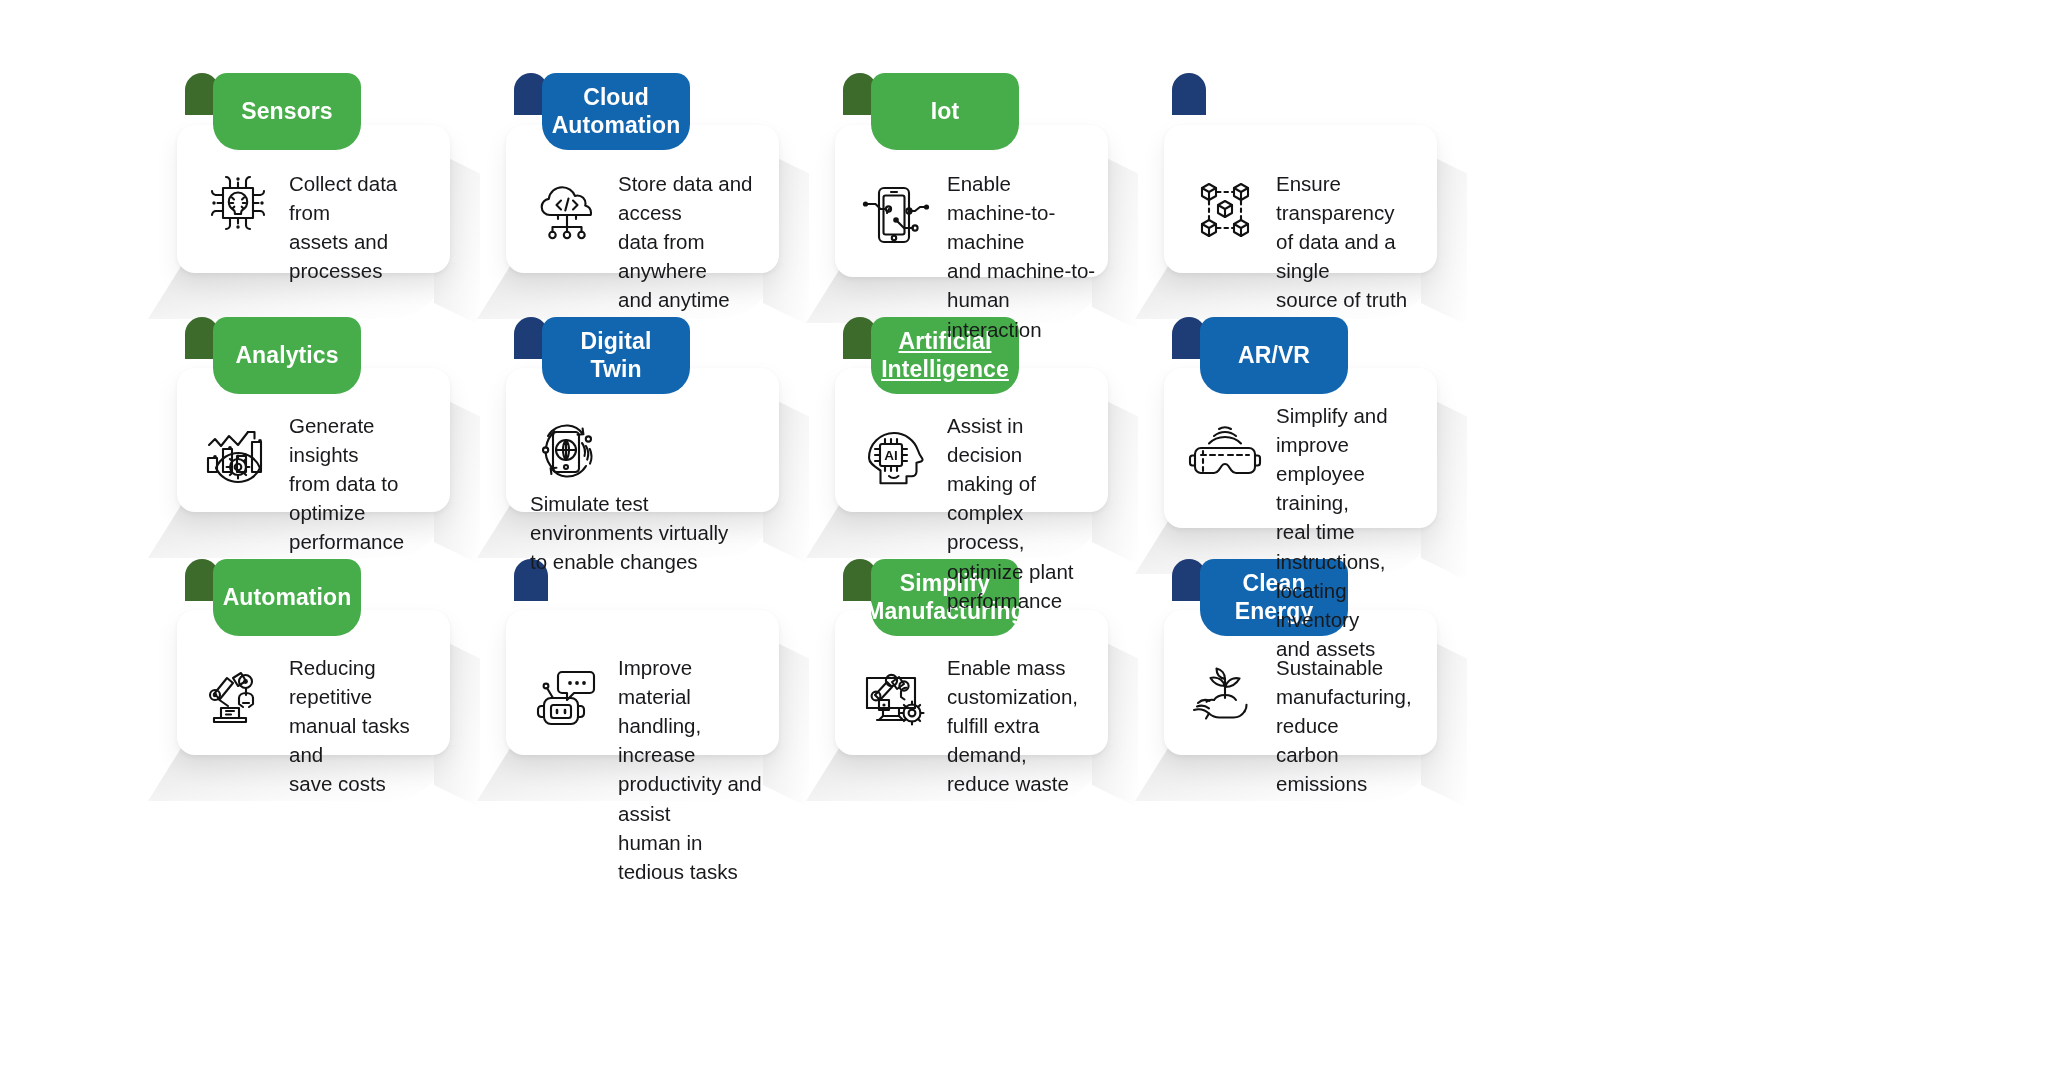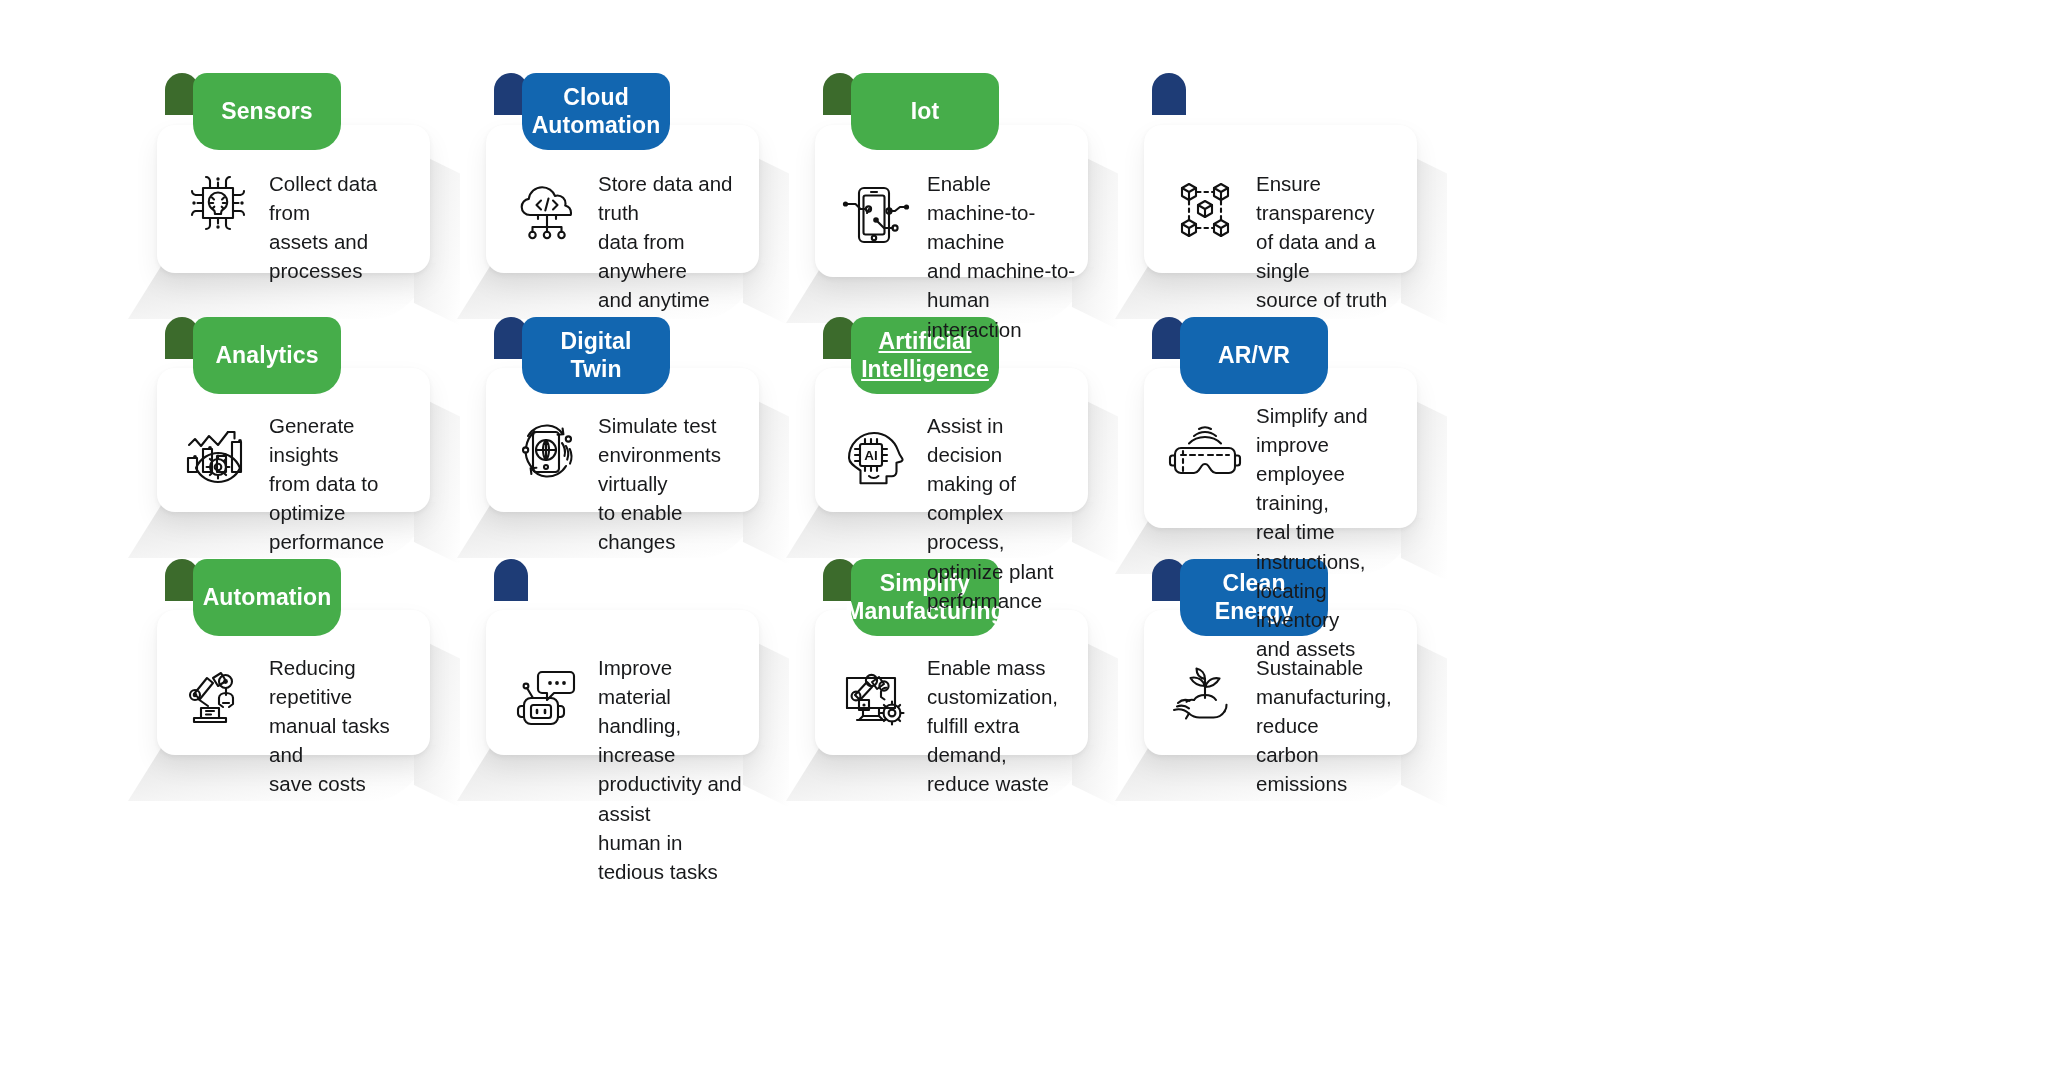--- a/index.html
+++ b/index.html
@@ -1,21 +1,21 @@
 <!DOCTYPE html>
 <html><head>
 <meta charset="utf-8">
 <style>
   html,body{margin:0;padding:0;}
   body{
     width:2048px;height:1076px;background:#ffffff;
     font-family:"Liberation Sans", sans-serif;
     overflow:hidden;position:relative;
   }
-  #board{position:absolute;inset:0;}
+  #board{position:absolute;inset:0;margin-left:20px;}
 
   .card-wrap{position:absolute;}
 
   
   .diag-shadow{
     position:absolute;left:6px;bottom:-46px;width:100%;height:56px;
     background:linear-gradient(170deg,#e6e6e6 0%,#f0f0f0 40%,#fbfbfb 78%,rgba(255,255,255,0) 100%);
     transform:skewX(-32deg);transform-origin:left top;
     border-bottom-right-radius:26px;
     z-index:0;
@@ -115,21 +115,21 @@
         <svg viewBox="0 0 74 74">
   <path d="M20 43c-4.6 0-8.3-3.6-8.3-8.1 0-4.1 3.1-7.5 7.1-8 .8-6.6 6.5-11.7 13.4-11.7 5.8 0 10.8 3.6 12.7 8.7.8-.3 1.7-.4 2.6-.4 4.4 0 8 3.5 8 7.9 0 .7-.1 1.4-.3 2.1 3.3.9 5.8 3.9 5.8 7.5 0 .7-.1 1.4-.3 2h-40.7z" fill="none" stroke="#111" stroke-width="2.1" stroke-linecap="round" stroke-linejoin="round"></path>
   <path d="M31 28.5L26.5 33l4.5 4.5M43 28.5L47.5 33 43 37.5M38.5 26.5l-3.2 12" fill="none" stroke="#111" stroke-width="2.1" stroke-linecap="round" stroke-linejoin="round"></path>
   <path d="M37 43v12M37 55H22.5v5M37 55h14.5v5M37 55v5" fill="none" stroke="#111" stroke-width="2.1" stroke-linecap="round" stroke-linejoin="round"></path>
   <path d="M28 47v-4h18v4" fill="none" stroke="#111" stroke-width="2.1" stroke-linecap="round" stroke-linejoin="round"></path>
   <circle cx="22.5" cy="63" r="3.2" fill="none" stroke="#111" stroke-width="2.1" stroke-linecap="round" stroke-linejoin="round"></circle>
           <circle cx="37" cy="63" r="3.2" fill="none" stroke="#111" stroke-width="2.1" stroke-linecap="round" stroke-linejoin="round"></circle>
           <circle cx="51.5" cy="63" r="3.2" fill="none" stroke="#111" stroke-width="2.1" stroke-linecap="round" stroke-linejoin="round"></circle>
 </svg>
       </div>
-      <div class="desc">Store data and truth
+      <div class="desc">Store data and access
 data from anywhere
 and anytime</div>
     </div>
     <div class="card-wrap" style="left: 815px; top: 125px; width: 273px; height: 152px;">
       <div class="diag-shadow"></div>
       <div class="side-shadow"></div>
       <div class="card"></div>
     </div>
     <div class="fold green" style="position: absolute; left: 823px; top: 73px;"></div>
     <div class="ribbon green" style="left: 851px; top: 73px; width: 148px; height: 77px;">
@@ -231,21 +231,21 @@
     <div class="card-wrap" style="left: 486px; top: 368px; width: 273px; height: 144px;">
       <div class="diag-shadow"></div>
       <div class="side-shadow"></div>
       <div class="card"></div>
     </div>
     <div class="fold blue" style="position: absolute; left: 494px; top: 317px;"></div>
     <div class="ribbon blue" style="left: 522px; top: 317px; width: 148px; height: 77px;">
       <span style="white-space: pre-line;">Digital
 Twin</span>
     </div>
-    <div class="body" style="position: absolute; left: 510px; top: 410px; width: 239px;">
+    <div class="body" style="position: absolute; left: 510px; top: 410px; width: 239px; flex-direction: column;">
       <div class="icon" style="margin-top: 4px;">
         <svg viewBox="0 0 74 74">
   <rect x="23" y="18" width="26" height="40" rx="3.5" fill="none" stroke="#111" stroke-width="2.1" stroke-linecap="round" stroke-linejoin="round"></rect>
   <circle cx="36" cy="36" r="10" fill="none" stroke="#111" stroke-width="2.1" stroke-linecap="round" stroke-linejoin="round"></circle>
   <path d="M36 26v20M26 36h20M36 26c-4 4.5-4 15.5 0 20M36 26c4 4.5 4 15.5 0 20" fill="none" stroke="#111" stroke-width="2.1" stroke-linecap="round" stroke-linejoin="round"></path>
   <circle cx="36" cy="53" r="2" fill="none" stroke="#111" stroke-width="2.1" stroke-linecap="round" stroke-linejoin="round"></circle>
   <path d="M52 29c2.6 3.5 3.6 8.3 2.5 13" fill="none" stroke="#111" stroke-width="2.1" stroke-linecap="round" stroke-linejoin="round"></path>
   <path d="M56 32c2.4 4.2 2.9 9 1.2 13.6" fill="none" stroke="#111" stroke-width="2.1" stroke-linecap="round" stroke-linejoin="round"></path>
   <path d="M59.8 35c2.2 5 2.2 10.2.2 14.6" fill="none" stroke="#111" stroke-width="2.1" stroke-linecap="round" stroke-linejoin="round"></path>
   <path d="M18 22c4-7 12-11 20-10.5 6 .4 11.3 3.6 14.6 8.3" fill="none" stroke="#111" stroke-width="2.1" stroke-linecap="round" stroke-linejoin="round"></path>

